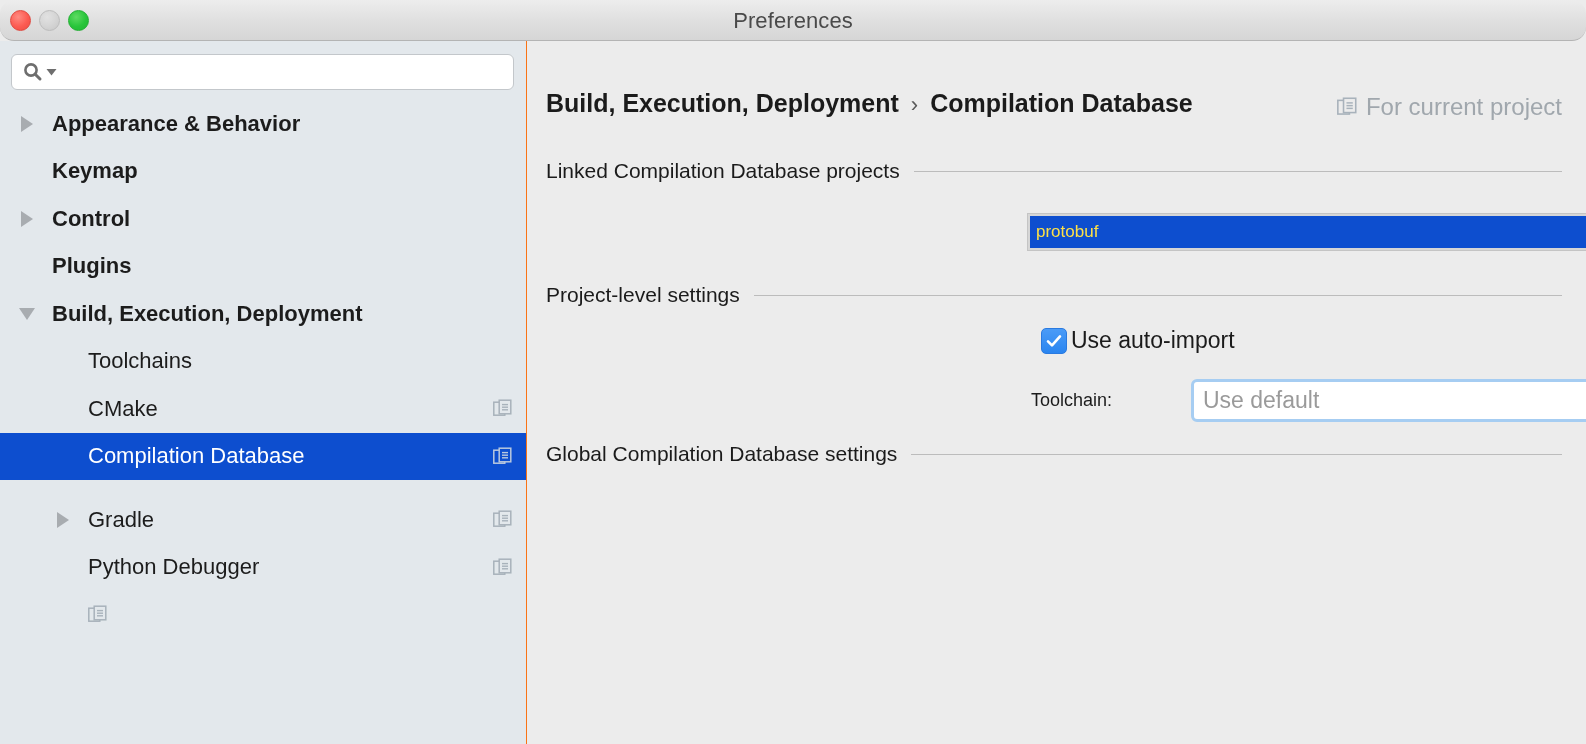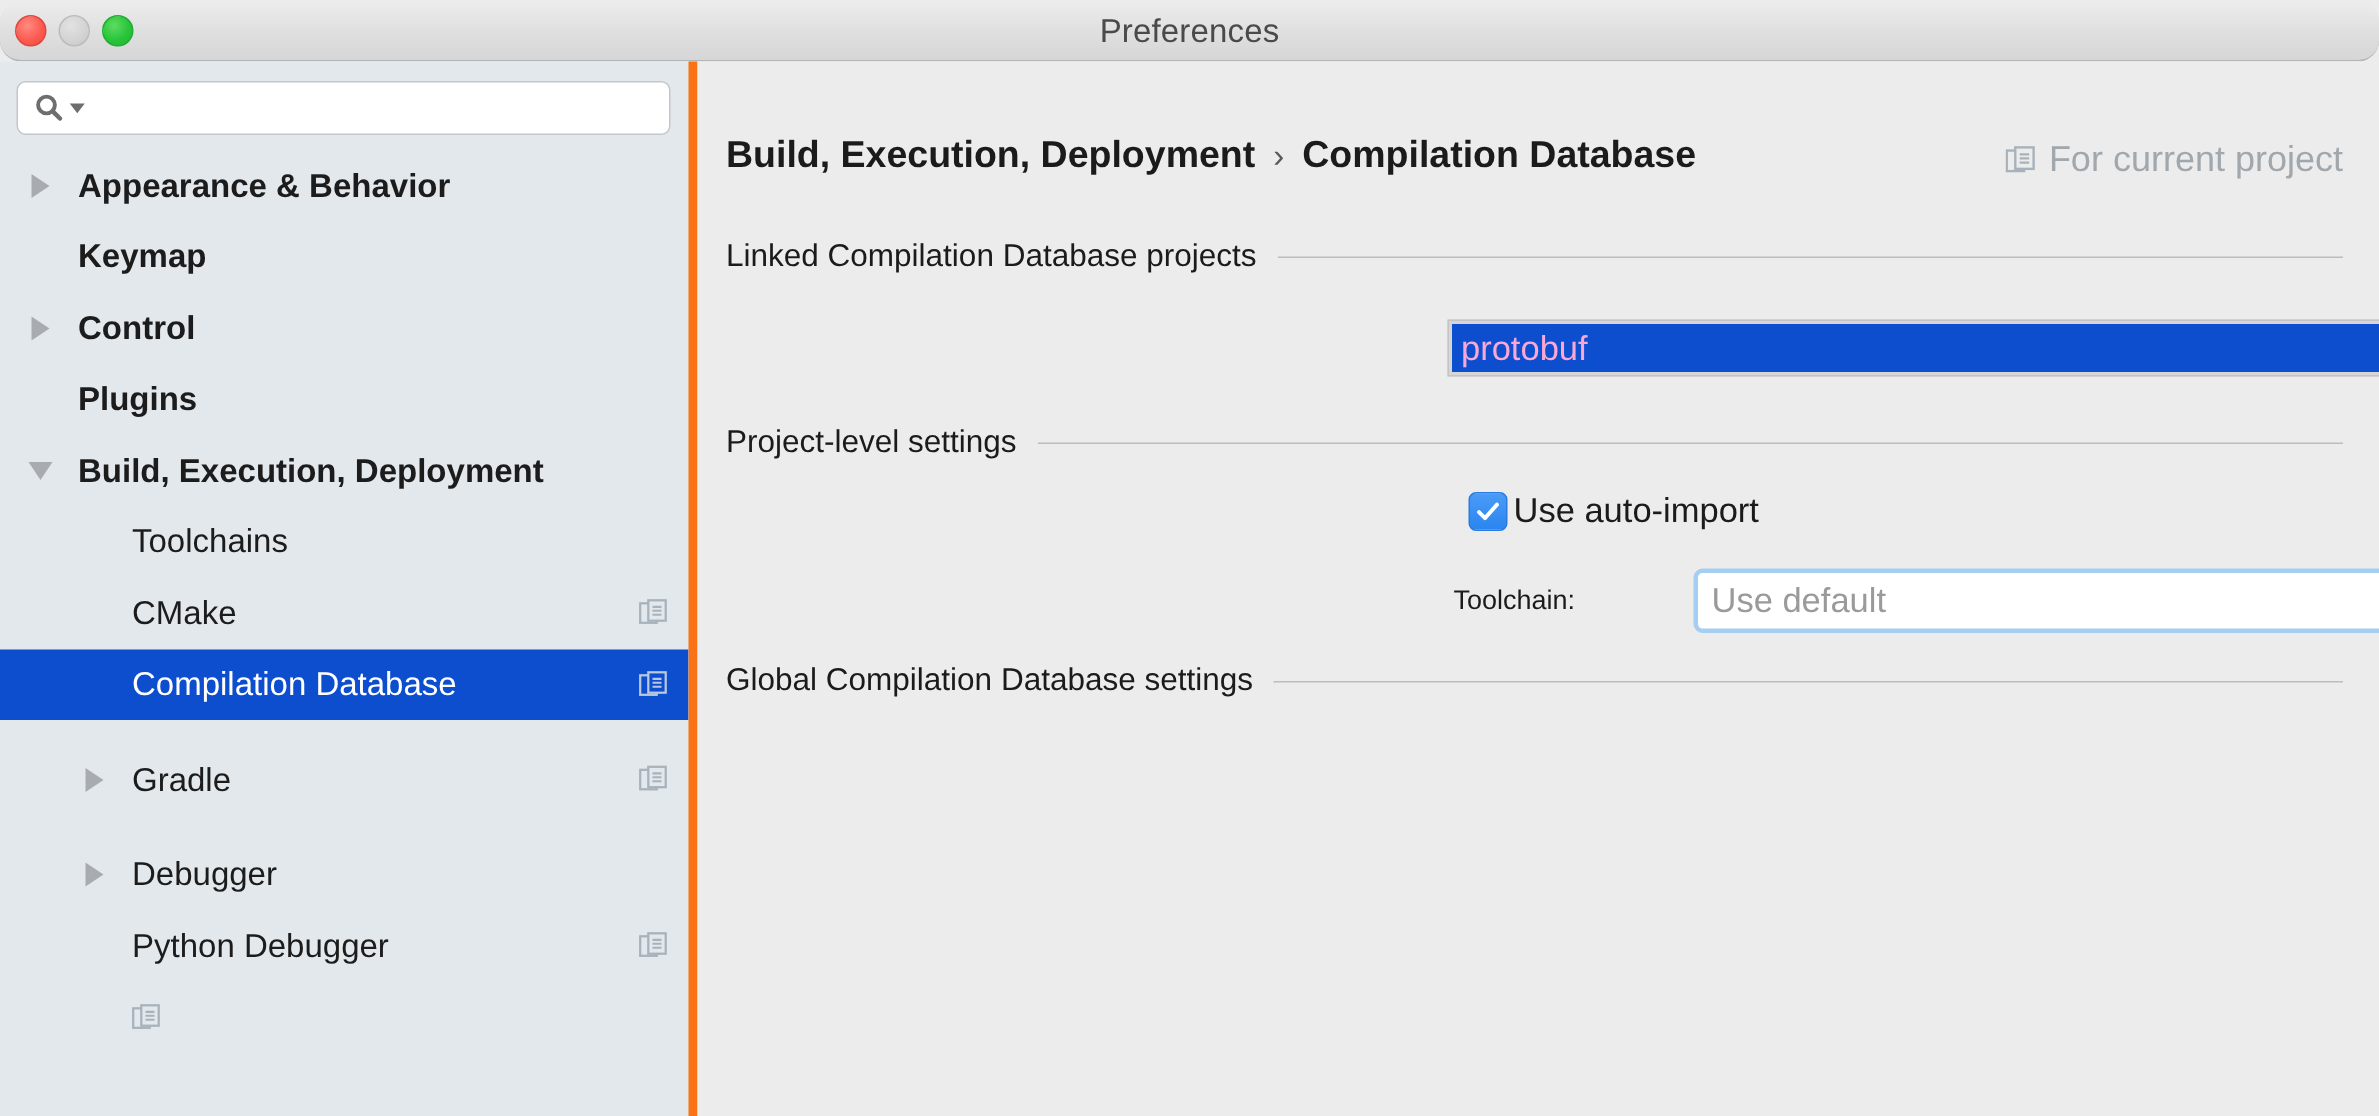--- a/index.html
+++ b/index.html
@@ -66,23 +66,23 @@
   
   .content {
     position: relative;
     display: flex;
     height: 703px;
   }
 
   
   .sidebar {
     position: relative;
-    width: 465px;
+    width: 527px;
     background: #e3e8ec;
-    border-right: 6px solid #f97316;
+    border-right: 1px solid #f97316;
     box-sizing: border-box;
     overflow: hidden;
   }
   .search-wrap {
     padding: 13px 12px 0 11px;
   }
   .search-field {
     position: relative;
     height: 36px;
     background: #ffffff;
@@ -236,22 +236,22 @@
   }
   .list-row-selected {
     height: 100%;
     background: #0d4ecf;
     display: flex;
     align-items: center;
     padding-left: 6px;
     box-sizing: border-box;
   }
   .list-row-selected span {
-    color: #f9a8d4;
-    font-size: 23px;
+    color: #fde047;
+    font-size: 17px;
   }
 
   .checkbox-row {
     position: absolute;
     left: 514px;
     top: 286px;
     display: flex;
     align-items: center;
     gap: 4px;
   }
@@ -409,26 +409,20 @@
             <svg width="19" height="19" viewBox="0 0 19 19">
               <rect x="0.8" y="3.2" width="11" height="13" fill="#e3e8ec" stroke="#a8b2bb" stroke-width="1.5"></rect>
               <rect x="6.2" y="1.2" width="11.6" height="13.6" fill="#e3e8ec" stroke="#a8b2bb" stroke-width="1.5"></rect>
               <line x1="9" y1="5.6" x2="15" y2="5.6" stroke="#a8b2bb" stroke-width="1.4"></line>
               <line x1="9" y1="8.2" x2="15" y2="8.2" stroke="#a8b2bb" stroke-width="1.4"></line>
               <line x1="9" y1="10.8" x2="15" y2="10.8" stroke="#a8b2bb" stroke-width="1.4"></line>
             </svg>
           </span>
         </div>
 
-        <div class="tree-row lvl1 ind-1">
-          <span class="twisty">
-              <i class="tri"></i>
-            </span>
-          <span class="tree-label">Debugger</span>
-        </div>
 
         <div class="tree-row lvl1 ind-1-notwisty">
           <span class="tree-label">Python Debugger</span>
           <span class="copy-badge">
             <svg width="19" height="19" viewBox="0 0 19 19">
               <rect x="0.8" y="3.2" width="11" height="13" fill="#e3e8ec" stroke="#a8b2bb" stroke-width="1.5"></rect>
               <rect x="6.2" y="1.2" width="11.6" height="13.6" fill="#e3e8ec" stroke="#a8b2bb" stroke-width="1.5"></rect>
               <line x1="9" y1="5.6" x2="15" y2="5.6" stroke="#a8b2bb" stroke-width="1.4"></line>
               <line x1="9" y1="8.2" x2="15" y2="8.2" stroke="#a8b2bb" stroke-width="1.4"></line>
               <line x1="9" y1="10.8" x2="15" y2="10.8" stroke="#a8b2bb" stroke-width="1.4"></line>

